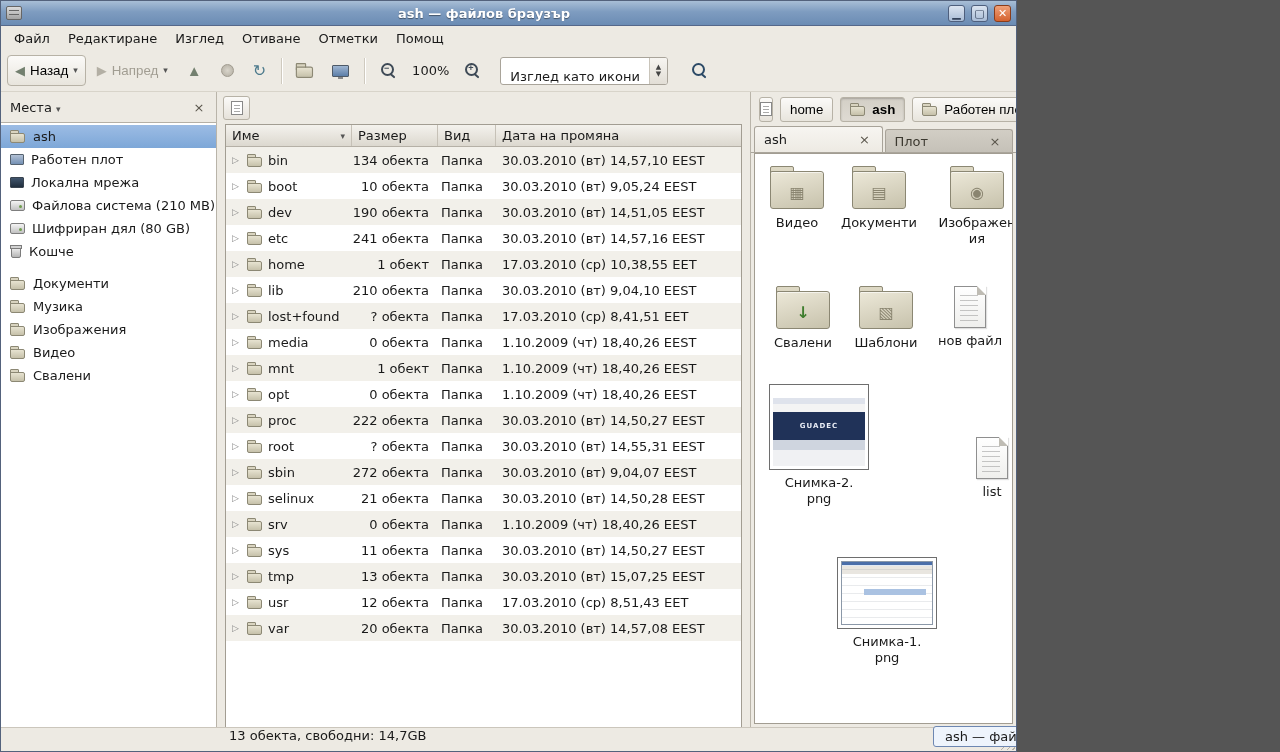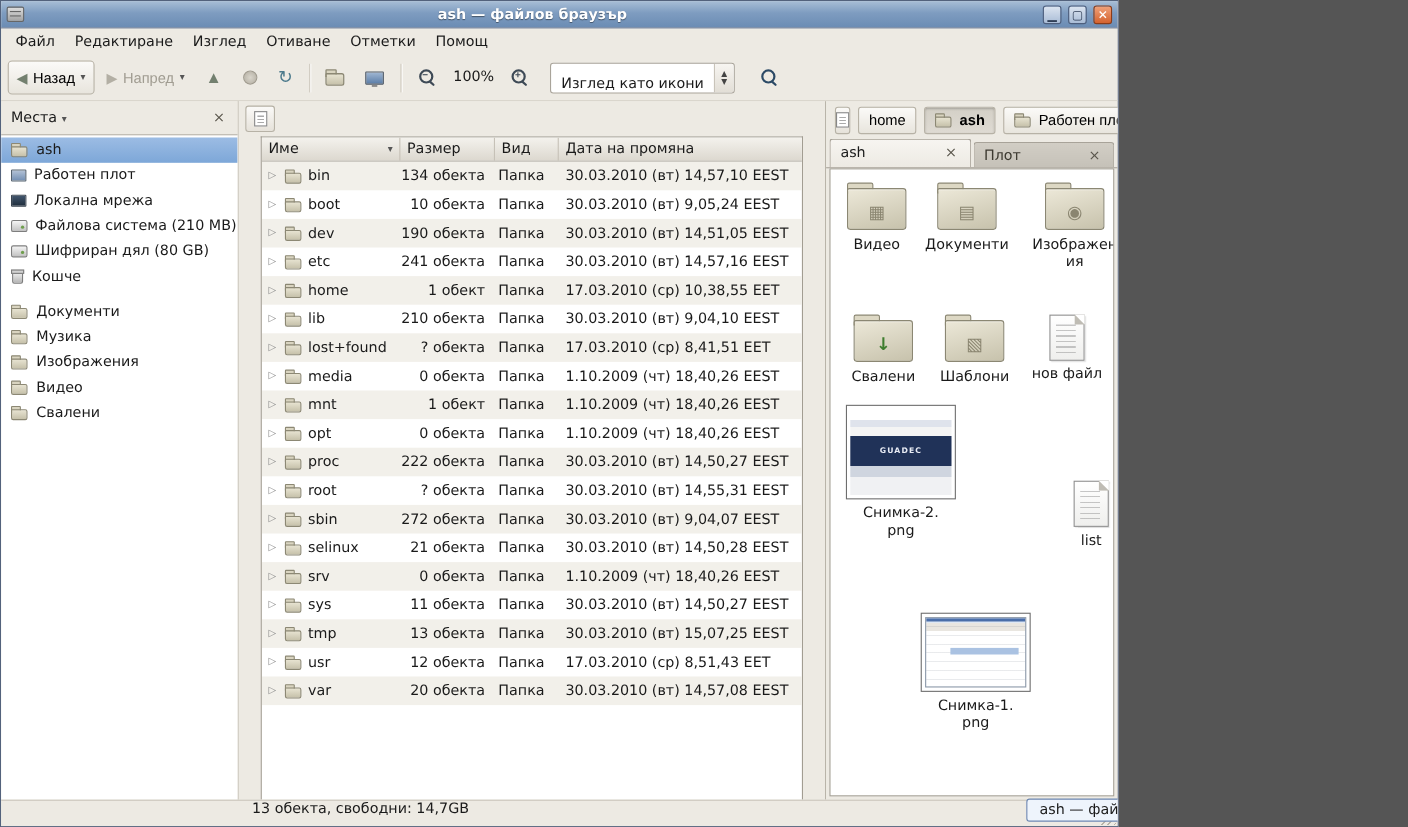--- a/index.html
+++ b/index.html
@@ -73,21 +73,21 @@
   .side-close{margin-left:auto}
   .side-list{flex:1;background:#fff;border-top:1px solid #b5b0a6;padding-top:2px;overflow:hidden}
   .side-item{height:23px;display:flex;align-items:center;gap:7px;padding:0 6px 0 9px;white-space:nowrap}
   .side-item.selected{background:linear-gradient(#9cbce4,#7da7d8)}
   .side-sep{height:9px}
 
   
   .middle{width:534px;flex:none;display:flex;flex-direction:column;background:#edeae3;border-right:1px solid #b9b4a9}
   .middle-top{height:32px;flex:none;display:flex;align-items:center;padding:4px 6px}
   .small-btn{width:27px;height:24px;border:1px solid #b7b2a6;border-radius:3px;background:linear-gradient(#fbfaf8,#e6e2da);display:flex;align-items:center;justify-content:center}
-  .tree{flex:1;margin:0 20px;background:#fff;border:1px solid #a29d92;border-bottom:none;display:flex;flex-direction:column;overflow:hidden}
+  .tree{flex:1;margin:0 8px;background:#fff;border:1px solid #a29d92;border-bottom:none;display:flex;flex-direction:column;overflow:hidden}
   .tree-head{display:flex;height:22px;flex:none;background:linear-gradient(#f4f2ed,#dcd8cf);border-bottom:1px solid #b5b0a6}
   .th{display:flex;align-items:center;padding:0 6px;border-right:1px solid #c6c1b7;overflow:hidden;white-space:nowrap}
   .th-name{width:126px}.th-size{width:86px}.th-type{width:58px}.th-date{flex:1;border-right:none}
   .sort-arrow{margin-left:auto;font-size:9px;color:#555;padding-left:4px}
   .tree-body{flex:1;overflow:hidden}
   .tree-row{display:flex;height:26px;align-items:center}
   .tree-row.alt{background:#f2f0ea}
   .c-name{width:126px;display:flex;align-items:center;gap:5px;padding-left:3px;overflow:hidden;white-space:nowrap}
   .expander{width:13px;flex:none;text-align:center;font-size:9px;color:#8a8a8a}
   .c-size{width:86px;text-align:right;padding-right:9px;white-space:nowrap}
@@ -585,21 +585,21 @@
             </div>
           </div>
           <div class="file-item" style="left: 173px; top: 132px;">
             <div class="bpage">
               <span class="plines"></span>
             </div>
             <div class="file-label">
               <div>нов файл</div>
             </div>
           </div>
-          <div class="file-item" style="left: 12px; top: 214px; width: 104px;">
+          <div class="file-item" style="left: 12px; top: 230px; width: 104px;">
             <div class="thumb">
               <div class="timg timg-guadec" style="width: 92px; height: 78px;">
                 <span class="tt">GUADEC</span>
               </div>
             </div>
             <div class="file-label">
               <div>Снимка-2.</div>
               <div>png</div>
             </div>
           </div>

